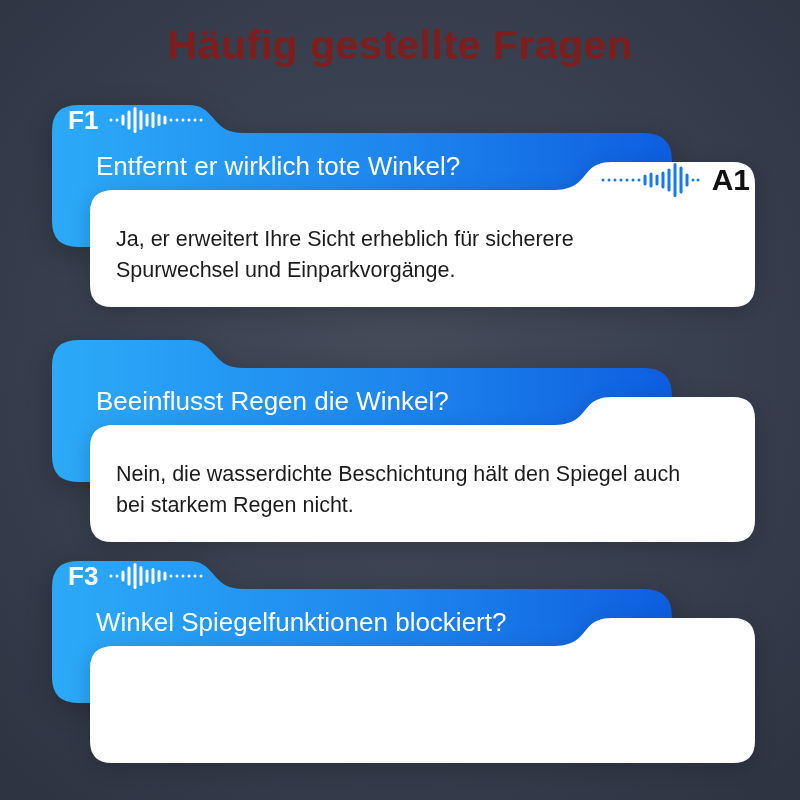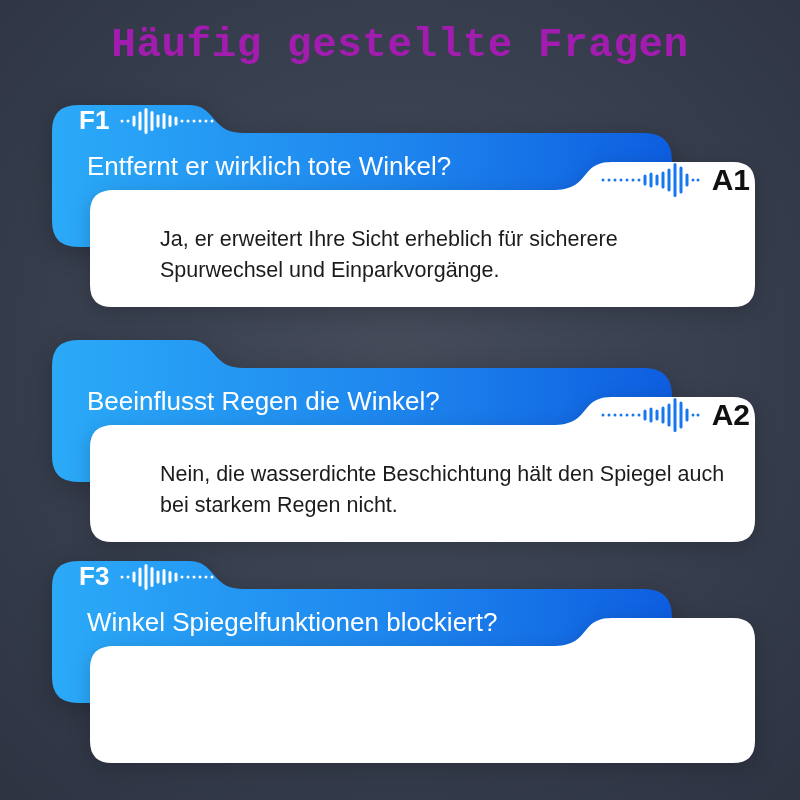--- a/index.html
+++ b/index.html
@@ -3,37 +3,37 @@
 <meta charset="utf-8">
 <style>
   html,body{margin:0;padding:0;}
   body{
     width:800px;height:800px;overflow:hidden;position:relative;
     background:radial-gradient(circle at 50% 45%, #454b59 0%, #3a4150 45%, #2d3341 100%);
     font-family:"Liberation Sans", sans-serif;
   }
   .page-title{
     position:absolute;top:22px;left:0;width:800px;text-align:center;
-    color:#a21caf;font-size:41px;font-weight:700;letter-spacing:.5px;font-family:Liberation Mono, monospace;
+    color:#7f1d1d;font-size:41px;font-weight:700;letter-spacing:.5px;
   }
   .faq-block{position:absolute;left:52px;width:703px;height:212px;}
   .block-1{top:105px;}
   .block-2{top:340px;}
   .block-3{top:561px;}
   .blue-shape{position:absolute;left:0;top:0;width:620px;height:142px;filter:drop-shadow(0 6px 12px rgba(0,0,0,.22));}
   .white-shape{position:absolute;left:38px;top:57px;width:665px;height:145px;filter:drop-shadow(0 5px 10px rgba(0,0,0,.18));}
-  .tab-row{position:absolute;left:27px;top:2px;height:27px;display:flex;align-items:flex-end;gap:10px;}
+  .tab-row{position:absolute;left:16px;top:2px;height:27px;display:flex;align-items:flex-start;gap:10px;}
   .f-label{font-size:26px;font-weight:700;color:#ffffff;line-height:27px;}
   .f-wave{display:block;}
-  .question-text{position:absolute;left:35px;top:46px;font-size:26px;color:#ffffff;line-height:31px;}
+  .question-text{position:absolute;left:44px;top:46px;font-size:26px;color:#ffffff;line-height:31px;}
   .a-row{position:absolute;left:540px;top:56px;width:158px;height:38px;display:flex;align-items:center;justify-content:flex-end;gap:12px;}
   .a-label{font-size:30px;font-weight:700;color:#111111;line-height:34px;}
   .answer-text{
     position:absolute;left:64px;top:119px;width:640px;
-    font-size:21.5px;line-height:31px;color:#1c1c1c;white-space:pre-line;margin-left:44px;
+    font-size:21.5px;line-height:31px;color:#1c1c1c;white-space:pre-line;
   }
 </style>
 </head>
 <body>
 
 <svg width="0" height="0" style="position:absolute" aria-hidden="true">
   <defs>
     <linearGradient id="bluegrad" x1="0" y1="0" x2="1" y2="0">
       <stop offset="0" stop-color="#2BAAF8"></stop>
       <stop offset="0.55" stop-color="#1E86EE"></stop>
@@ -69,26 +69,20 @@
 </div>
 
 <div class="faq-block block-2">
   <svg class="blue-shape" viewBox="0 0 620 142">
     <path d="M0 26 Q0 0 26 0 L136 0 C150 0 154 5 162 14 C170 23 176 28 192 28 L592 28 Q620 28 620 56 L620 116 Q620 142 594 142 L26 142 Q0 142 0 116 Z" fill="url(#bluegrad)"></path>
   </svg>
   <div class="question-text">Beeinflusst Regen die Winkel?</div>
   <svg class="white-shape" viewBox="0 0 665 145">
     <path d="M24 28 L462 28 C482 28 488 22 496 12 C503 3 510 0 522 0 L643 0 Q665 0 665 22 L665 123 Q665 145 643 145 L22 145 Q0 145 0 123 L0 50 Q0 28 24 28 Z" fill="#ffffff"></path>
   </svg>
-  <div class="a-row">
-    <svg width="100" height="34" viewBox="0 0 100 34">
-      <path stroke="#1677F0" stroke-width="3" stroke-linecap="round" fill="none" d="M3 17 l0 .01 M9 17 l0 .01 M15 17 l0 .01 M21 17 l0 .01 M27 17 l0 .01 M33 17 l0 .01 M39 17 l0 .01 M45 13 L45 21 M51 11 L51 23 M57 13 L57 21 M63 10 L63 24 M69 7 L69 27 M75 1.5 L75 32.5 M81 5 L81 29 M87 12 L87 22 M93 17 l0 .01 M98 17 l0 .01"></path>
-    </svg>
-    <span class="a-label">A2</span>
-  </div>
   <div class="answer-text">Nein, die wasserdichte Beschichtung hält den Spiegel auch
 bei starkem Regen nicht.</div>
 </div>
 
 <div class="faq-block block-3">
   <svg class="blue-shape" viewBox="0 0 620 142">
     <path d="M0 26 Q0 0 26 0 L136 0 C150 0 154 5 162 14 C170 23 176 28 192 28 L592 28 Q620 28 620 56 L620 116 Q620 142 594 142 L26 142 Q0 142 0 116 Z" fill="url(#bluegrad)"></path>
   </svg>
   <div class="tab-row">
     <span class="f-label">F3</span>

